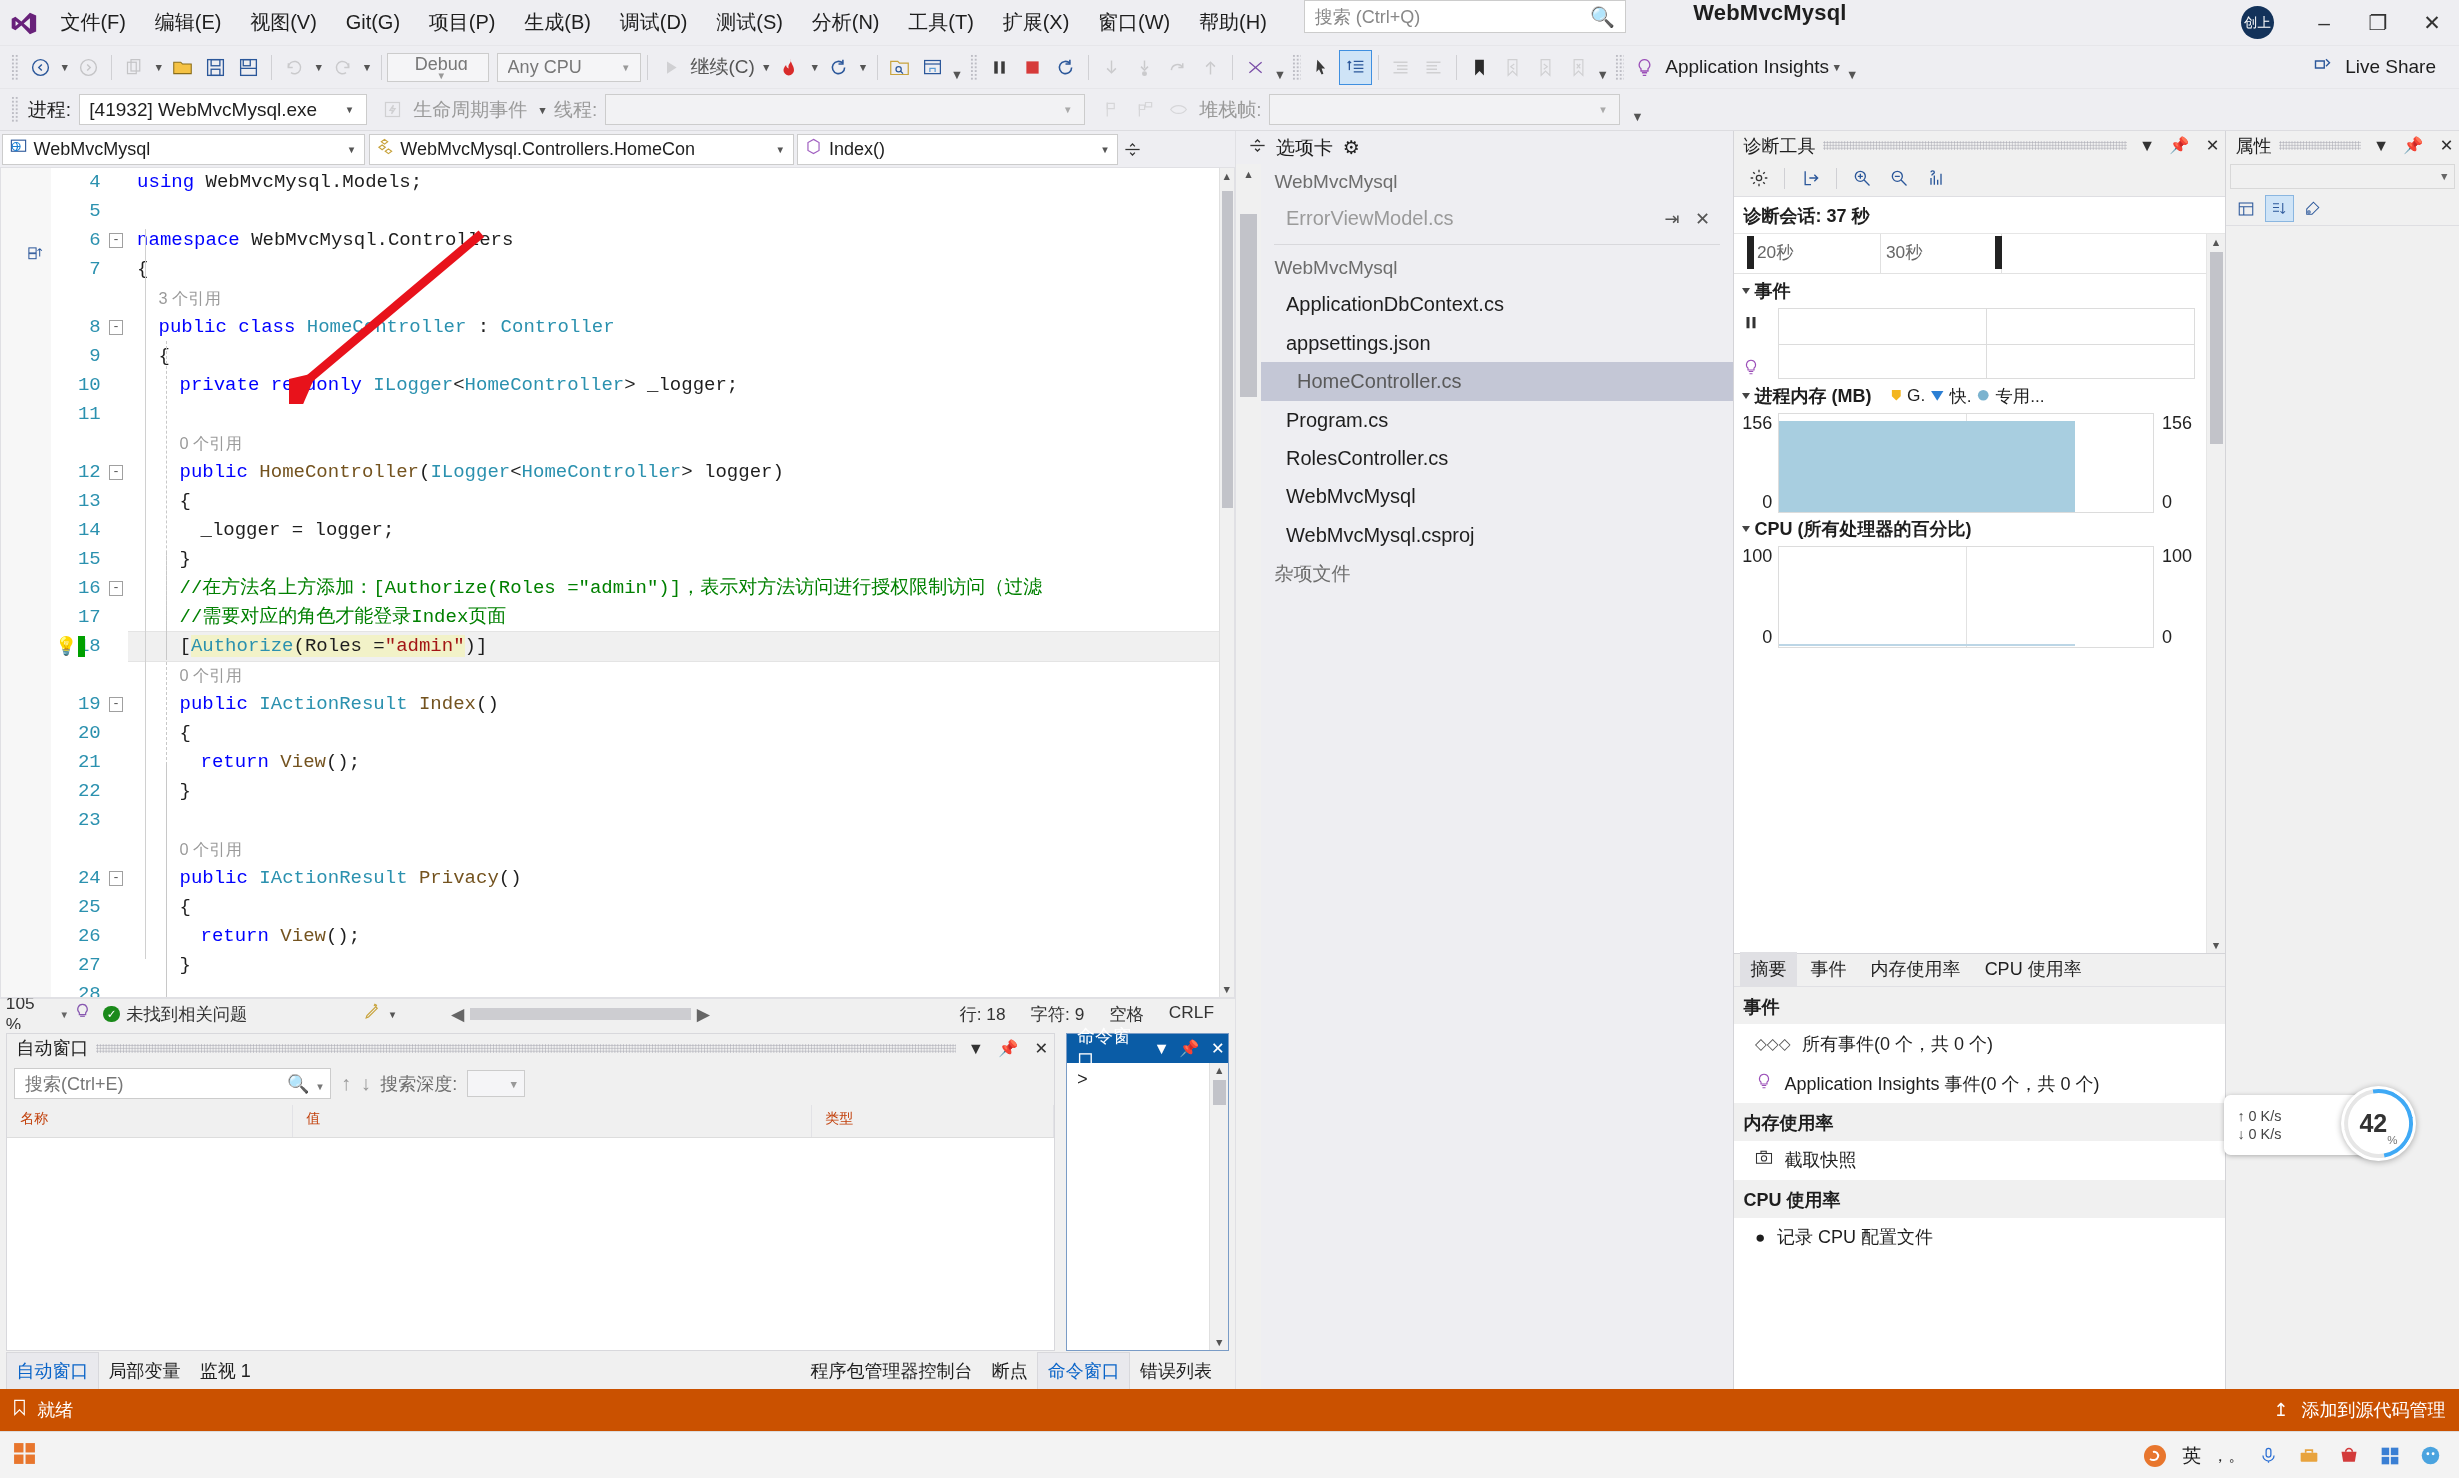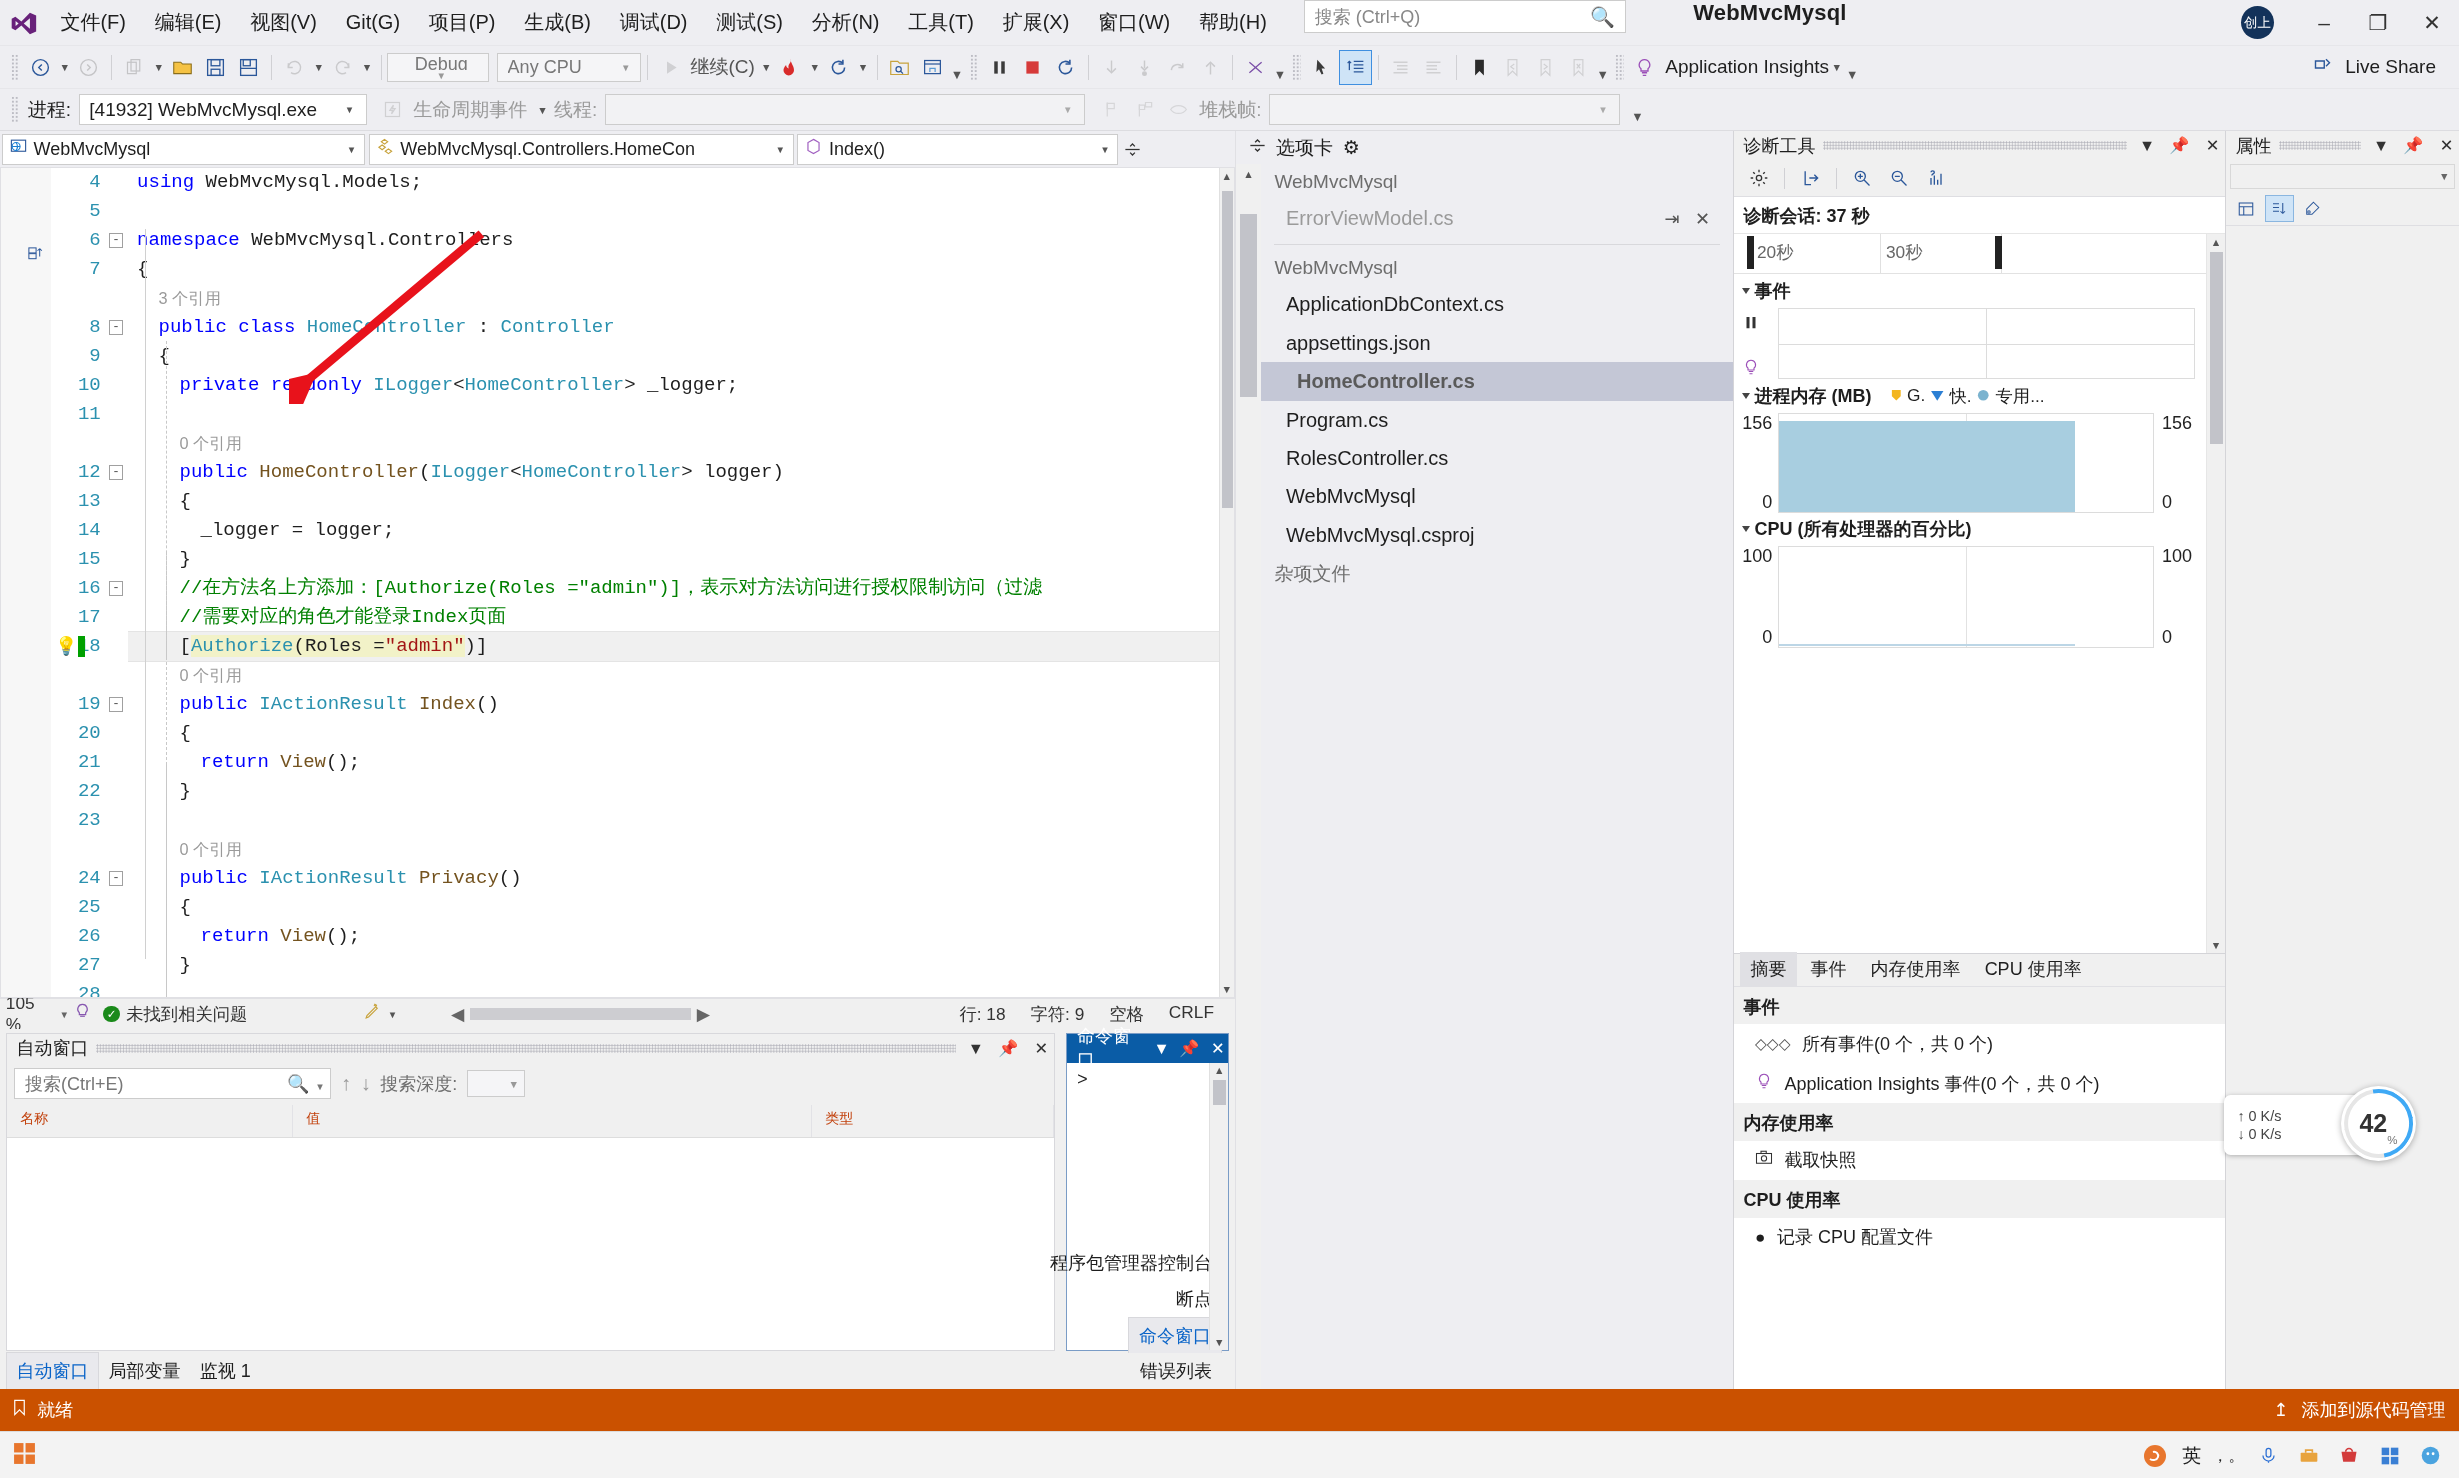--- a/index.html
+++ b/index.html
@@ -141,21 +141,21 @@
   
   .tabswin { width:498px; background:#eeeef2; display:flex; flex-direction:column; flex:none; border-left:1px solid #e0e0e4;}
   .tw-header { height:33px; display:flex; align-items:center; gap:9.6px; padding-left:11.5px; font-size:19px;}
   .tw-body { flex:1; display:flex; overflow:hidden; }
   .tw-rail { width:25px; background:#f0f0f0; display:flex; flex-direction:column; align-items:center; position:relative;}
   .tw-rail .th { position:absolute; left:3.8px; width:17.3px; background:#c2c3c9; }
   .tw-list { flex:1; padding:0; }
   .tw-group { font-size:19px; color:#6d6d6d; padding:6.7px 0 6.7px 13.4px; }
   .tw-item { font-size:20px; padding:7.7px 9.6px 7.7px 25px; color:#1e1e1e; display:flex; align-items:center;}
   .tw-item.preview { color:#9a9a9a; justify-content:space-between; }
-  .tw-item.active { background:#c4c7d6; font-weight:bold; color:#5a5a5a;padding-left:36px;}
+  .tw-item.active { background:#c4c7d6; font-weight:normal; color:#5a5a5a;padding-left:36px;}
   .tw-divider { height:1px; background:#d8d8dc; margin:5.8px 13.4px;}
   .tw-icons { display:flex; gap:15.4px; padding-right:13.4px; color:#555; font-size:18px;}
 
   
   .diag { width:492px; background:#f0f0f0; display:flex; flex-direction:column; flex:none; border-left:1px solid #d4d4d8;}
   .panel-title {
     height:29px; display:flex; align-items:center; font-size:18px; padding-left:9.6px; gap:7.7px;
     background:#f0f0f0;
   }
   .pt-dots { flex:1; height:9.6px; background-image:radial-gradient(#b5b5bd 0.9px, transparent 1.1px); background-size:2.9px 2.9px;}
@@ -219,21 +219,21 @@
   .cmd-body { flex:1; background:#fff; display:flex;}
   .cmd-text { flex:1; padding:7.7px 0 0 9.6px; font-family:"Liberation Mono","DejaVu Sans Mono",monospace; font-size:18px; color:#1e1e1e;}
   .cmd-vs { width:19px; background:#f0f0f0; position:relative; border-left:1px solid #e0e0e0;}
   .cmd-vs .th { position:absolute; left:2.9px; width:13.4px; background:#c2c3c9;}
   .sb-arrow { position:absolute; left:0; right:0; display:flex; align-items:center; justify-content:center; font-size:10.6px; color:#555; height:15.4px;}
 
   
   .dock-tabs { height:38px; display:flex; align-items:flex-end; background:#f0f0f0; font-size:18px; padding-left:5.8px;}
   .dk { padding:5.8px 9.6px; color:#1e1e1e;}
   .dk.sel { color:#0a64c8; background:#e9e9ed; border:1px solid #d8d8dc; border-bottom:none;}
-  .dock-tabs-right { margin-left:auto; display:flex; align-items:flex-end; padding-right:13.4px;flex-direction:column;}
+  .dock-tabs-right { margin-left:auto; display:flex; align-items:flex-end; padding-right:13.4px;}
 
   
   .statusbar { height:42px; background:#ca5100; display:flex; align-items:center; color:#fff; font-size:18px; flex:none;}
   .sb-left { display:flex; align-items:center; gap:8.6px; padding-left:9.6px;}
   .sb-right { margin-left:auto; display:flex; align-items:center; gap:13.4px; padding-right:13.4px;}
 
   
   .taskbar { height:48px; background:#f3f3f3; display:flex; align-items:center; border-top:1px solid #dcdcdc; flex:none;}
   .tb-right { margin-left:auto; display:flex; align-items:center; gap:13.4px; padding-right:15.4px;}
   .ime { font-size:19px; color:#1e1e1e;}

